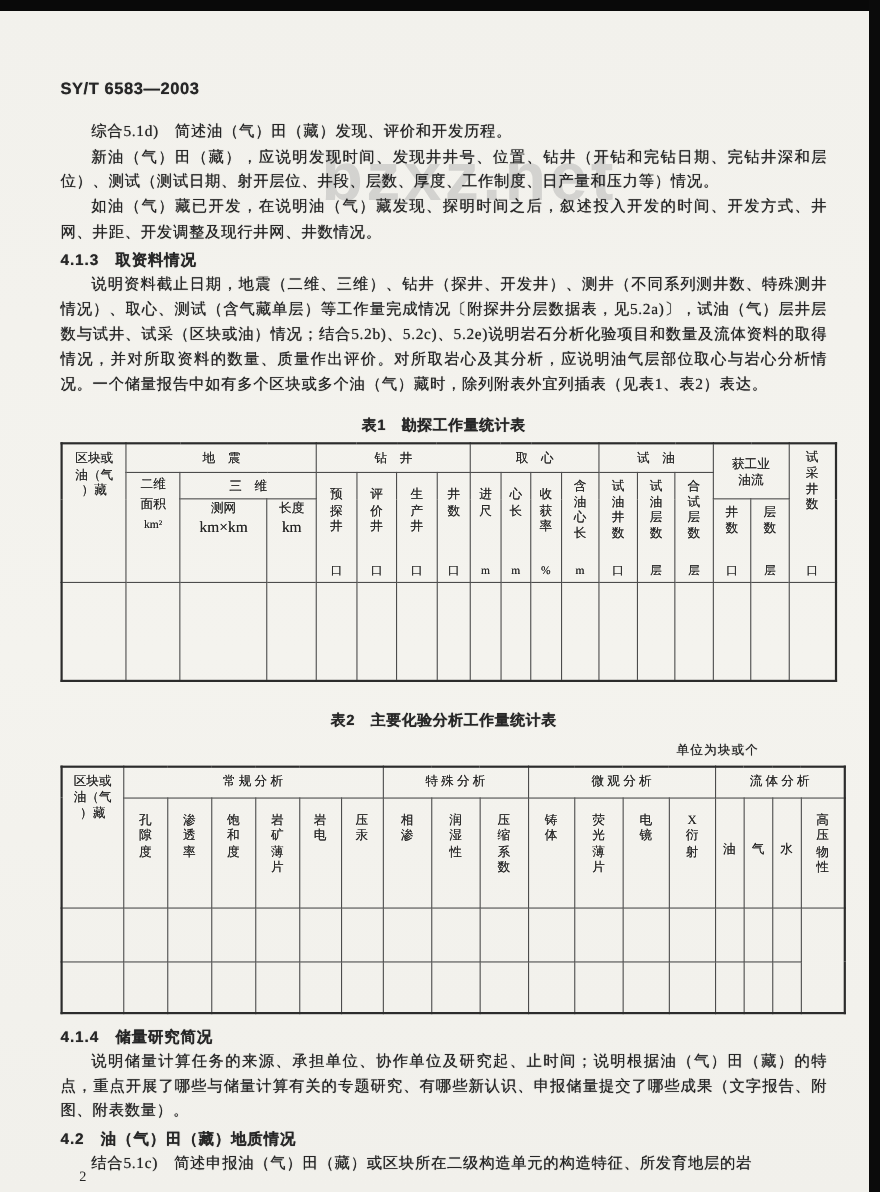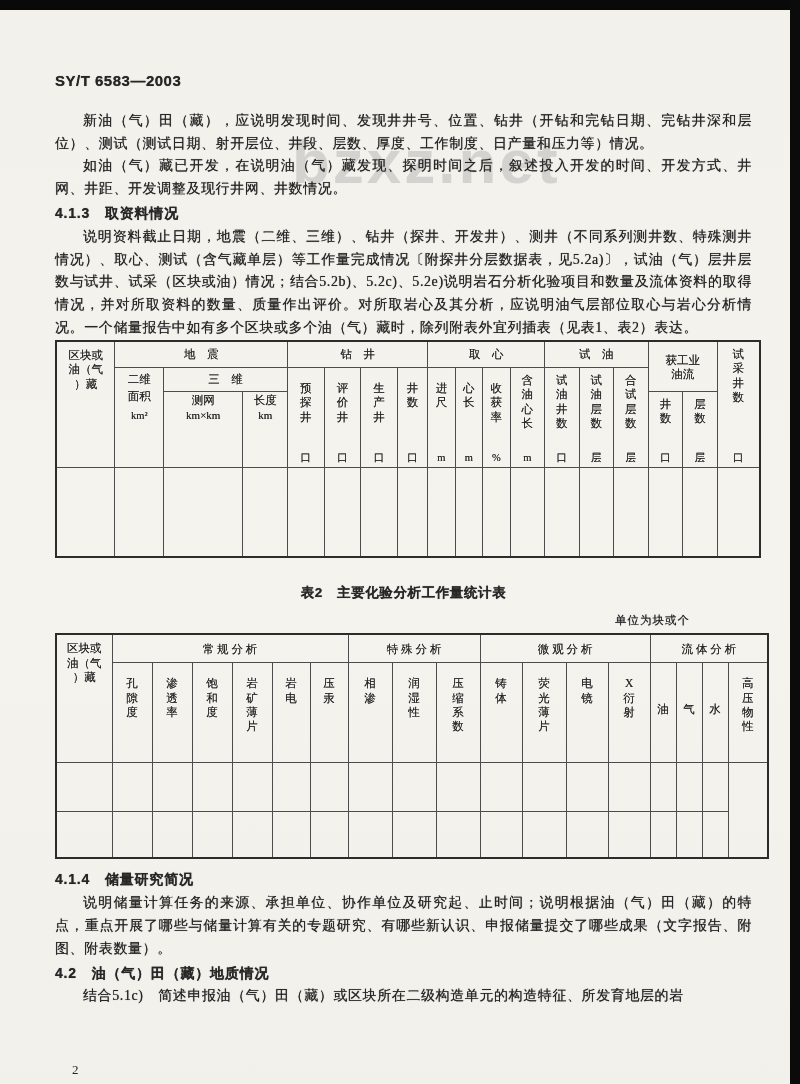--- a/index.html
+++ b/index.html
@@ -28,21 +28,21 @@
   table{border:2px solid #2c2c2c;}
   th{font-weight:normal;position:relative;padding:1px;vertical-align:top;text-shadow:0 0 .6px rgba(45,45,45,.8);}
   td{padding:0;}
   .blk{width:3em;margin:5px auto 0;line-break:anywhere;word-break:break-all;text-align:center;}
   .grp{text-align:center;vertical-align:middle;}
   .grp2{width:3.2em;margin:2px auto 0;word-break:break-all;text-align:center;}
   .vl{width:1.15em;margin:4px auto 0;word-break:break-all;line-break:anywhere;text-align:center;}
   .vl.mid{margin-top:12px;}
   .un{position:absolute;bottom:3px;left:0;right:0;text-align:center;font-size:10.5px;}
   .h2l{text-align:center;}
-  .h2l .sub{display:block;font-size:11px;margin-top:2px;}
+  .h2l .sub{display:block;font-size:14px;margin-top:2px;}
   .d2cell div{text-align:center;margin-top:3px;}
   .d2cell .u{font-size:10.5px;margin-top:5px;}
   .t1-ga th{height:23px;}
   .t1-gb th{height:21px;}
   .t1-gc th{height:73px;}
   .t1-body td{height:88px;}
   .t2-ga th{height:25px;}
   .t2-gb th{height:97px;}
   .t2-r1 td{height:48px;}
   .t2-r2 td{height:45px;}
@@ -53,26 +53,28 @@
 <body>
 
 <div class="paper">
   <div class="scanbar-top"></div>
   <div class="scanbar-right"></div>
   <div class="watermark">bzxz.net</div>
 
   <div class="content">
     <div class="docnum">SY/T 6583—2003</div>
 
+    <p class="bp">综合5.1d)　简述油（气）田（藏）发现、评价和开发历程。</p>
     <p class="bp">新油（气）田（藏），应说明发现时间、发现井井号、位置、钻井（开钻和完钻日期、完钻井深和层位）、测试（测试日期、射开层位、井段、层数、厚度、工作制度、日产量和压力等）情况。</p>
     <p class="bp">如油（气）藏已开发，在说明油（气）藏发现、探明时间之后，叙述投入开发的时间、开发方式、井网、井距、开发调整及现行井网、井数情况。</p>
 
     <div class="hd">4.1.3　取资料情况</div>
     <p class="bp">说明资料截止日期，地震（二维、三维）、钻井（探井、开发井）、测井（不同系列测井数、特殊测井情况）、取心、测试（含气藏单层）等工作量完成情况〔附探井分层数据表，见5.2a)〕，试油（气）层井层数与试井、试采（区块或油）情况；结合5.2b)、5.2c)、5.2e)说明岩石分析化验项目和数量及流体资料的取得情况，并对所取资料的数量、质量作出评价。对所取岩心及其分析，应说明油气层部位取心与岩心分析情况。一个储量报告中如有多个区块或多个油（气）藏时，除列附表外宜列插表（见表1、表2）表达。</p>
 
+    <div class="tbl-title">表1　勘探工作量统计表</div>
 
     <table>
       <colgroup>
         <col style="width:58px">
           <col style="width:48px">
           <col style="width:78px">
           <col style="width:44px">
         <col style="width:36px">
           <col style="width:36px">
           <col style="width:36px">

